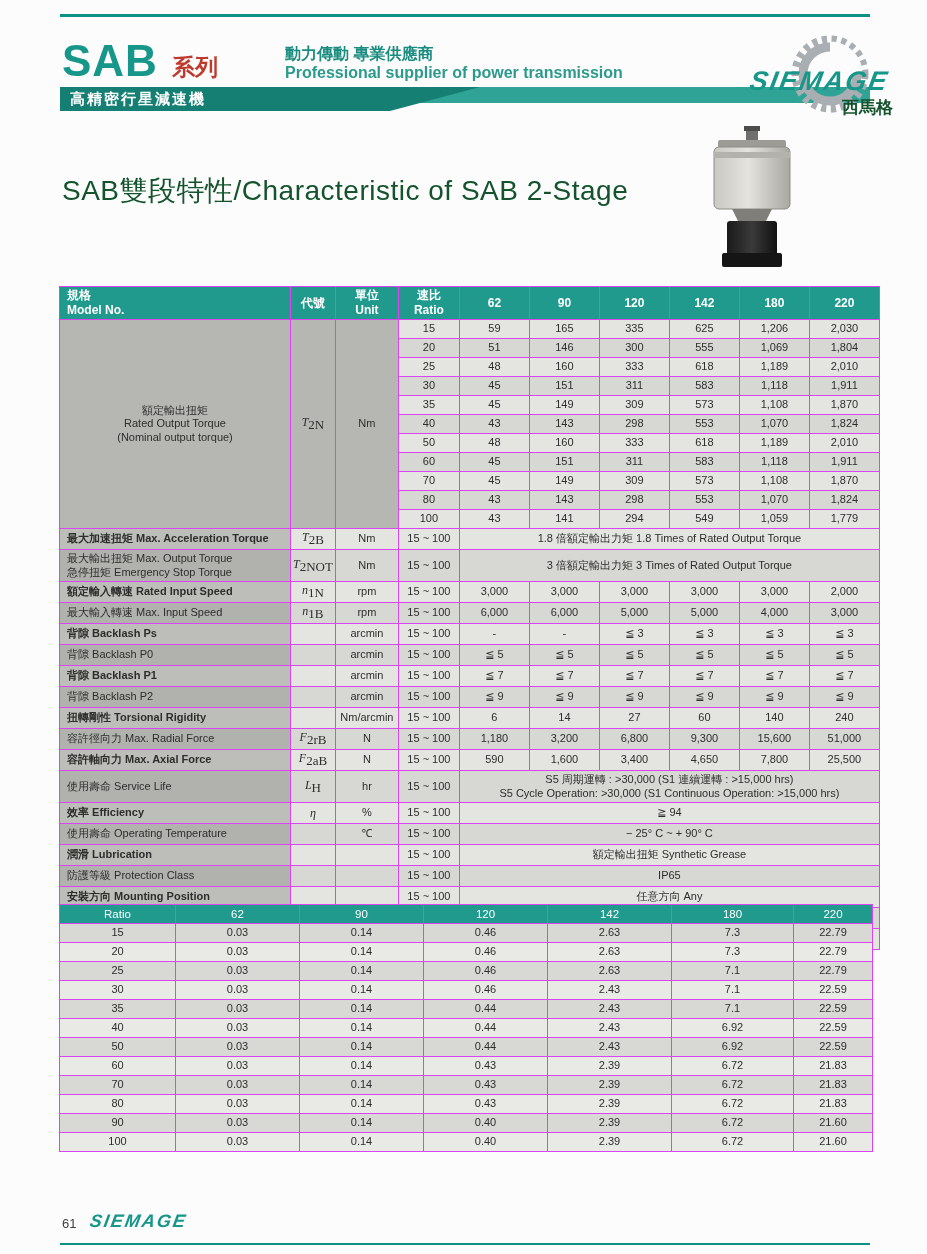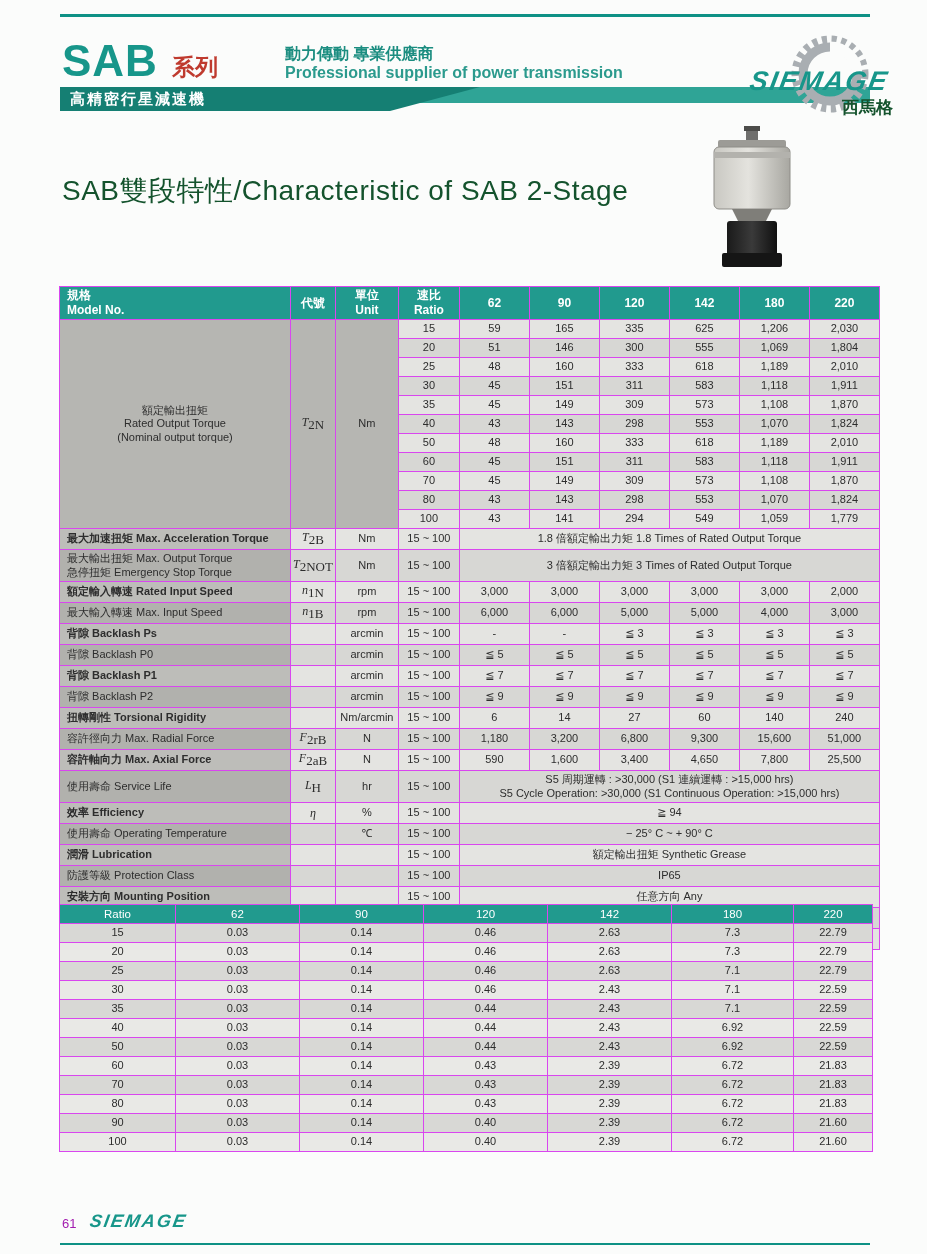--- a/index.html
+++ b/index.html
@@ -41,21 +41,21 @@
   .sym{font-family:"Liberation Serif",serif;font-style:italic;font-size:12px;}
   .sym sub{font-size:13px;font-style:normal;}
   .inertia-title{left:60px;top:882px;font-size:16px;color:#3c3c3c;}
   .inertia-title .bullet{display:inline-block;width:10px;height:10px;background:#17968a;margin-right:6px;}
   .ia td{background:#e9e9e6;} .ib td{background:#d8d8d5;}
   .inertia th{font-size:11.5px;font-weight:normal;}
 
   
   .photo{left:694px;top:126px;width:118px;height:145px;}
 
-  .footer-num{left:62px;top:1216px;font-size:13px;color:#a21caf;}
+  .footer-num{left:62px;top:1216px;font-size:13px;color:#404040;}
   .footer-logo{left:90px;top:1211px;font-size:18px;font-weight:bold;font-style:italic;
       color:#17968a;letter-spacing:2px;transform:skewX(-10deg);}
 </style>
 </head>
 <body>
 
 <div class="page">
 
   <div class="rule" style="top:14px;height:3px;"></div>
 

